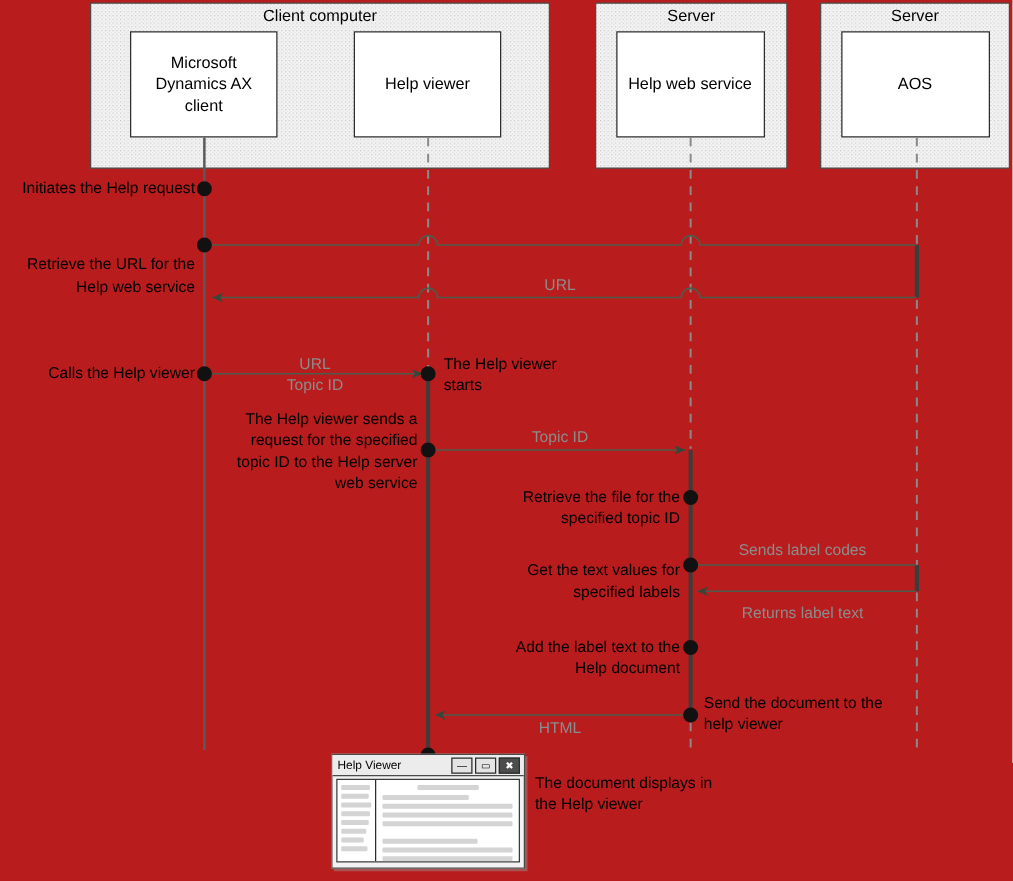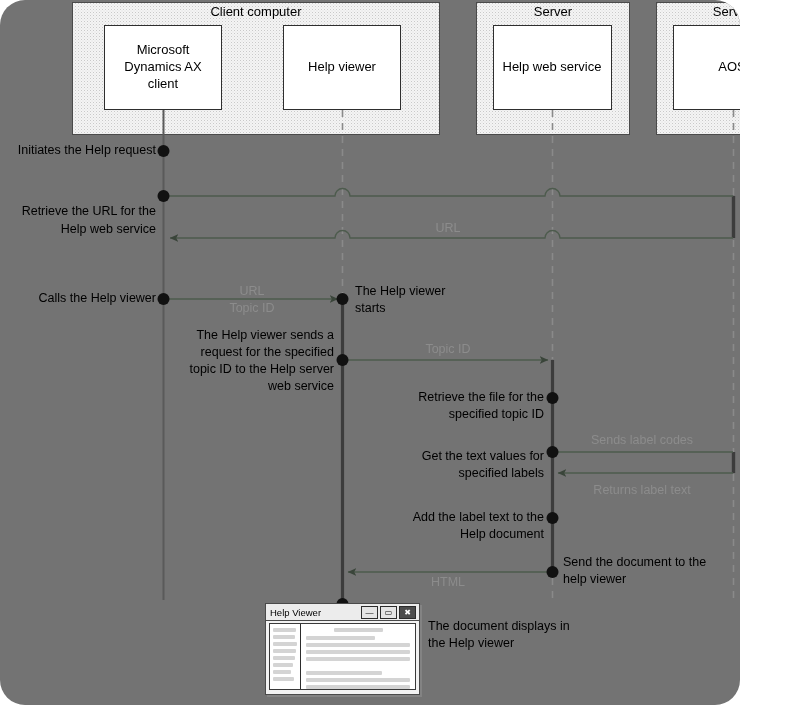--- a/index.html
+++ b/index.html
@@ -2,24 +2,23 @@
 <html><head>
 <meta charset="utf-8">
 <style>
   html,body{margin:0;padding:0;background:#ffffff;}
   body{
     font-family:"Liberation Sans","DejaVu Sans",sans-serif;
     -webkit-font-smoothing:antialiased;
   }
   #stage{
     position:relative;
-    width:740px;height:705px;
-    background:#737373;
+    width:810px;height:705px;
+    background:#b91c1c;
     overflow:hidden;
-    border-radius:25px;
   }
   svg#diagram{position:absolute;left:0;top:0;width:810px;height:705px;display:block;}
 
   
   .lbl{
     font-family:"Liberation Sans","DejaVu Sans",sans-serif;
     font-size:12.5px;
     fill:#000000;
     dominant-baseline:middle;
   }

